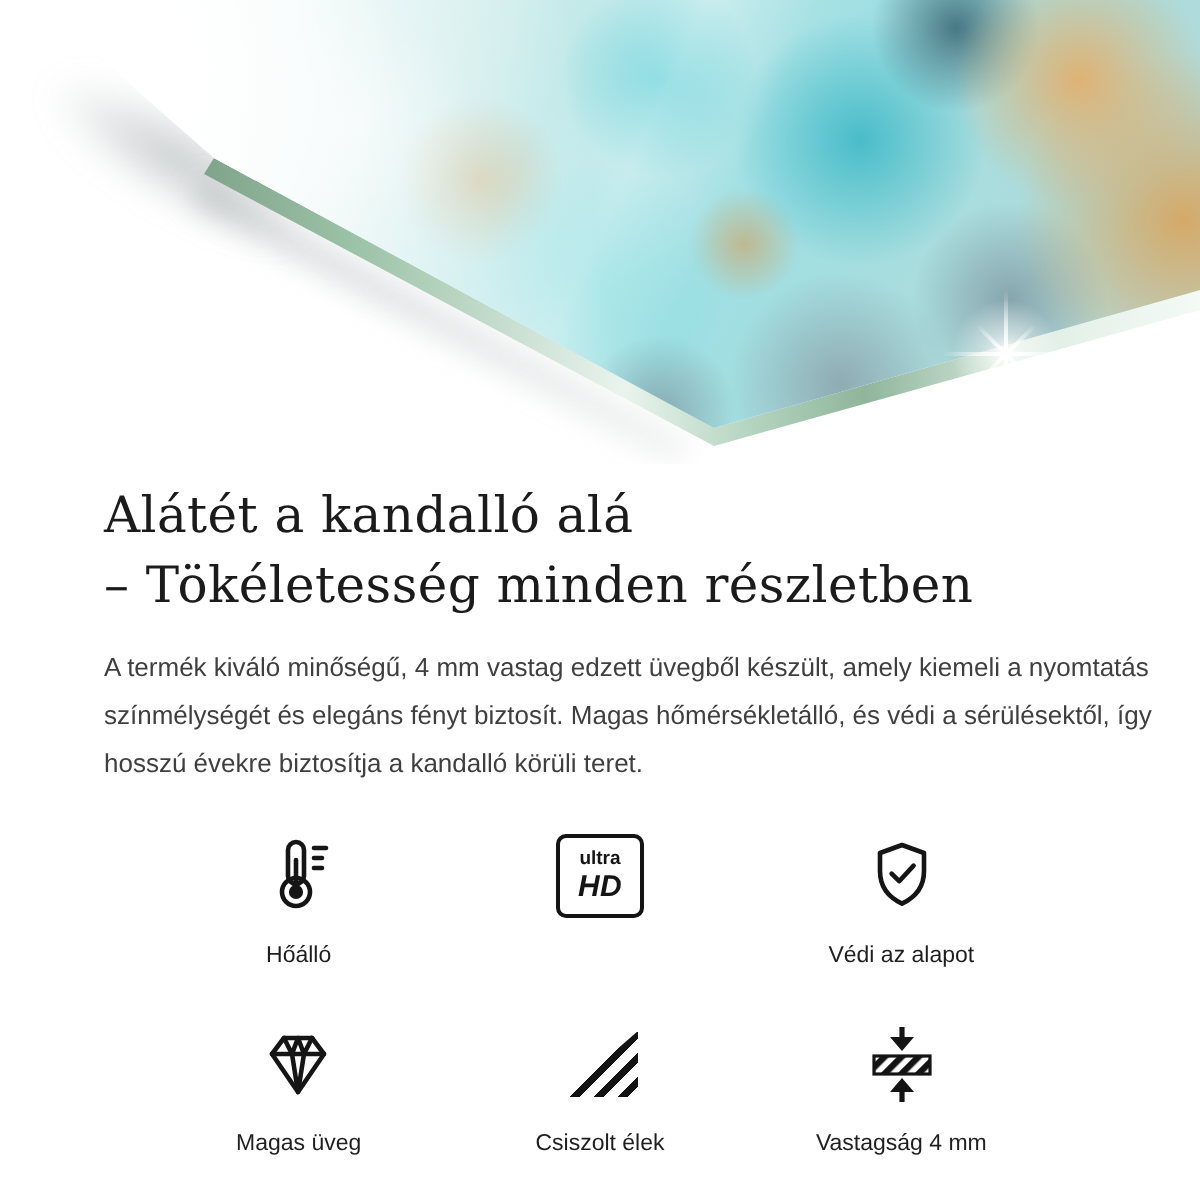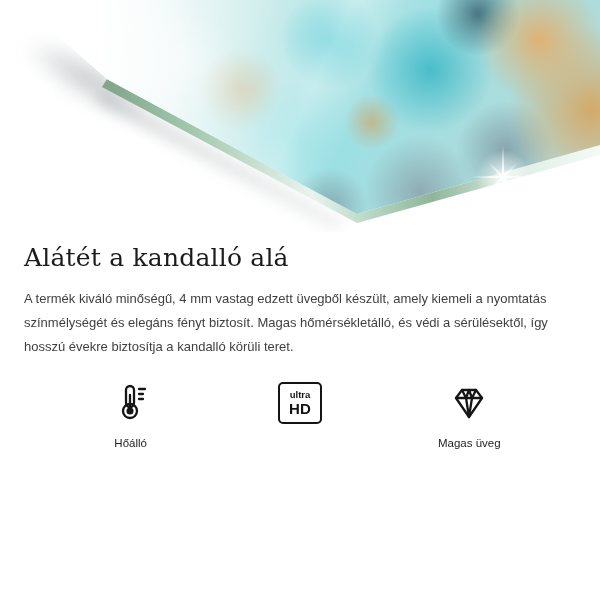--- a/index.html
+++ b/index.html
@@ -68,21 +68,21 @@
   }
   .sparkle .ray-h,.sparkle .ray-v,.sparkle .ray-d1,.sparkle .ray-d2{
     position:absolute;background:linear-gradient(to right,rgba(255,255,255,0),#fff 45%,#fff 55%,rgba(255,255,255,0));
   }
   .sparkle .ray-h{left:0;top:31px;width:64px;height:2px;}
   .sparkle .ray-v{left:31px;top:0;width:2px;height:64px;background:linear-gradient(to bottom,rgba(255,255,255,0),#fff 45%,#fff 55%,rgba(255,255,255,0));}
   .sparkle .ray-d1{left:12px;top:31px;width:40px;height:1.5px;transform:rotate(45deg);}
   .sparkle .ray-d2{left:12px;top:31px;width:40px;height:1.5px;transform:rotate(-45deg);}
 
   
-  .content{padding:0 24px;}
+  .content{padding:0 52px;}
   h1{
     margin:8px 0 0 0;font-family:"DejaVu Serif","Liberation Serif",serif;
     font-size:25px;line-height:35px;font-weight:400;color:#1b1b1b;letter-spacing:.2px;
   }
   h1 span{display:block;}
   .desc{
     margin-top:12px;width:535px;font-size:13px;line-height:24px;color:#3f3f3f;
   }
 
   
@@ -95,21 +95,21 @@
   .feature .label{margin-top:12px;font-size:11.5px;color:#1f1f1f;text-align:center;}
 
   .icon-svg{stroke:#151515;fill:none;stroke-width:2.3;stroke-linecap:round;stroke-linejoin:round;}
 
   .uhd-box{
     width:40px;height:38px;border:2.5px solid #141414;border-radius:5px;
     display:flex;flex-direction:column;align-items:center;justify-content:center;
     font-weight:bold;color:#141414;line-height:1;
   }
   .uhd-top{font-size:9.5px;margin-bottom:1px;}
-  .uhd-bottom{font-size:15px;letter-spacing:.2px;}
+  .uhd-bottom{font-size:15px;letter-spacing:.2px;font-style:italic;}
 
   .stripes{
     width:38px;height:33px;
     background:repeating-linear-gradient(135deg,#141414 0 3.5px,transparent 3.5px 8.5px);
     clip-path:polygon(0 100%,100% 0,100% 100%);
   }
 </style>
 </head>
 <body>
 
@@ -126,20 +126,21 @@
     <div class="ray-h"></div>
     <div class="ray-v"></div>
     <div class="ray-d1"></div>
     <div class="ray-d2"></div>
   </div>
 </div>
 
 <div class="content">
   <h1>
     <span>Alátét a kandalló alá</span>
+    <span>– Tökéletesség minden részletben</span>
   </h1>
   <div class="desc">A termék kiváló minőségű, 4 mm vastag edzett üvegből készült, amely kiemeli a nyomtatás színmélységét és elegáns fényt biztosít. Magas hőmérsékletálló, és védi a sérülésektől, így hosszú évekre biztosítja a kandalló körüli teret.</div>
 
   <div class="features">
 
     <div class="feature">
       <div class="icon-box">
         <svg class="icon-svg" width="40" height="40" viewBox="0 0 40 40">
           <rect x="15" y="3" width="8" height="21" rx="4"></rect>
           <circle cx="19" cy="28" r="7"></circle>
@@ -155,29 +156,61 @@
 
     <div class="feature">
       <div class="icon-box">
         <div class="uhd-box">
           <span class="uhd-top">ultra</span>
           <span class="uhd-bottom">HD</span>
         </div>
       </div>
     </div>
 
+    <div class="feature">
+      <div class="icon-box">
+        <svg class="icon-svg" width="40" height="40" viewBox="0 0 40 40">
+          <path d="M20 4.5 L31 8.5 V17.5 C31 25.8 26.4 30.8 20 33.8 C13.6 30.8 9 25.8 9 17.5 V8.5 Z"></path>
+          <path d="M14.8 18.8 L18.6 22.6 L25.8 14.8"></path>
+        </svg>
+      </div>
+      <div class="label">Védi az alapot</div>
+    </div>
 
     <div class="feature">
       <div class="icon-box">
         <svg class="icon-svg" width="40" height="40" viewBox="0 0 40 40">
           <path d="M7 15 L13 7 H27 L33 15 L20 34 Z"></path>
           <line x1="7" y1="15" x2="33" y2="15"></line>
           <path d="M13 7 L17 15 L20 7 L23 15 L27 7"></path>
           <path d="M17 15 L20 34 L23 15"></path>
         </svg>
       </div>
       <div class="label">Magas üveg</div>
     </div>
 
-
+    <div class="feature">
+      <div class="icon-box">
+        <div class="stripes"></div>
+      </div>
+      <div class="label">Csiszolt élek</div>
+    </div>
+
+    <div class="feature">
+      <div class="icon-box">
+        <svg width="40" height="40" viewBox="0 0 40 40">
+          <defs>
+            <pattern id="hatch" patternUnits="userSpaceOnUse" width="6" height="6" patternTransform="rotate(45)">
+              <rect width="3.2" height="6" fill="#141414"></rect>
+            </pattern>
+          </defs>
+          <line x1="20" y1="1.5" x2="20" y2="7" stroke="#141414" stroke-width="2.6"></line>
+          <polygon points="14,6.5 26,6.5 20,13.5" fill="#141414"></polygon>
+          <rect x="6" y="16" width="28" height="9" fill="url(#hatch)" stroke="#141414" stroke-width="1.6"></rect>
+          <polygon points="14,34 26,34 20,27" fill="#141414"></polygon>
+          <line x1="20" y1="33.5" x2="20" y2="39" stroke="#141414" stroke-width="2.6"></line>
+        </svg>
+      </div>
+      <div class="label">Vastagság 4 mm</div>
+    </div>
 
   </div>
 </div>
 
 </body></html>

